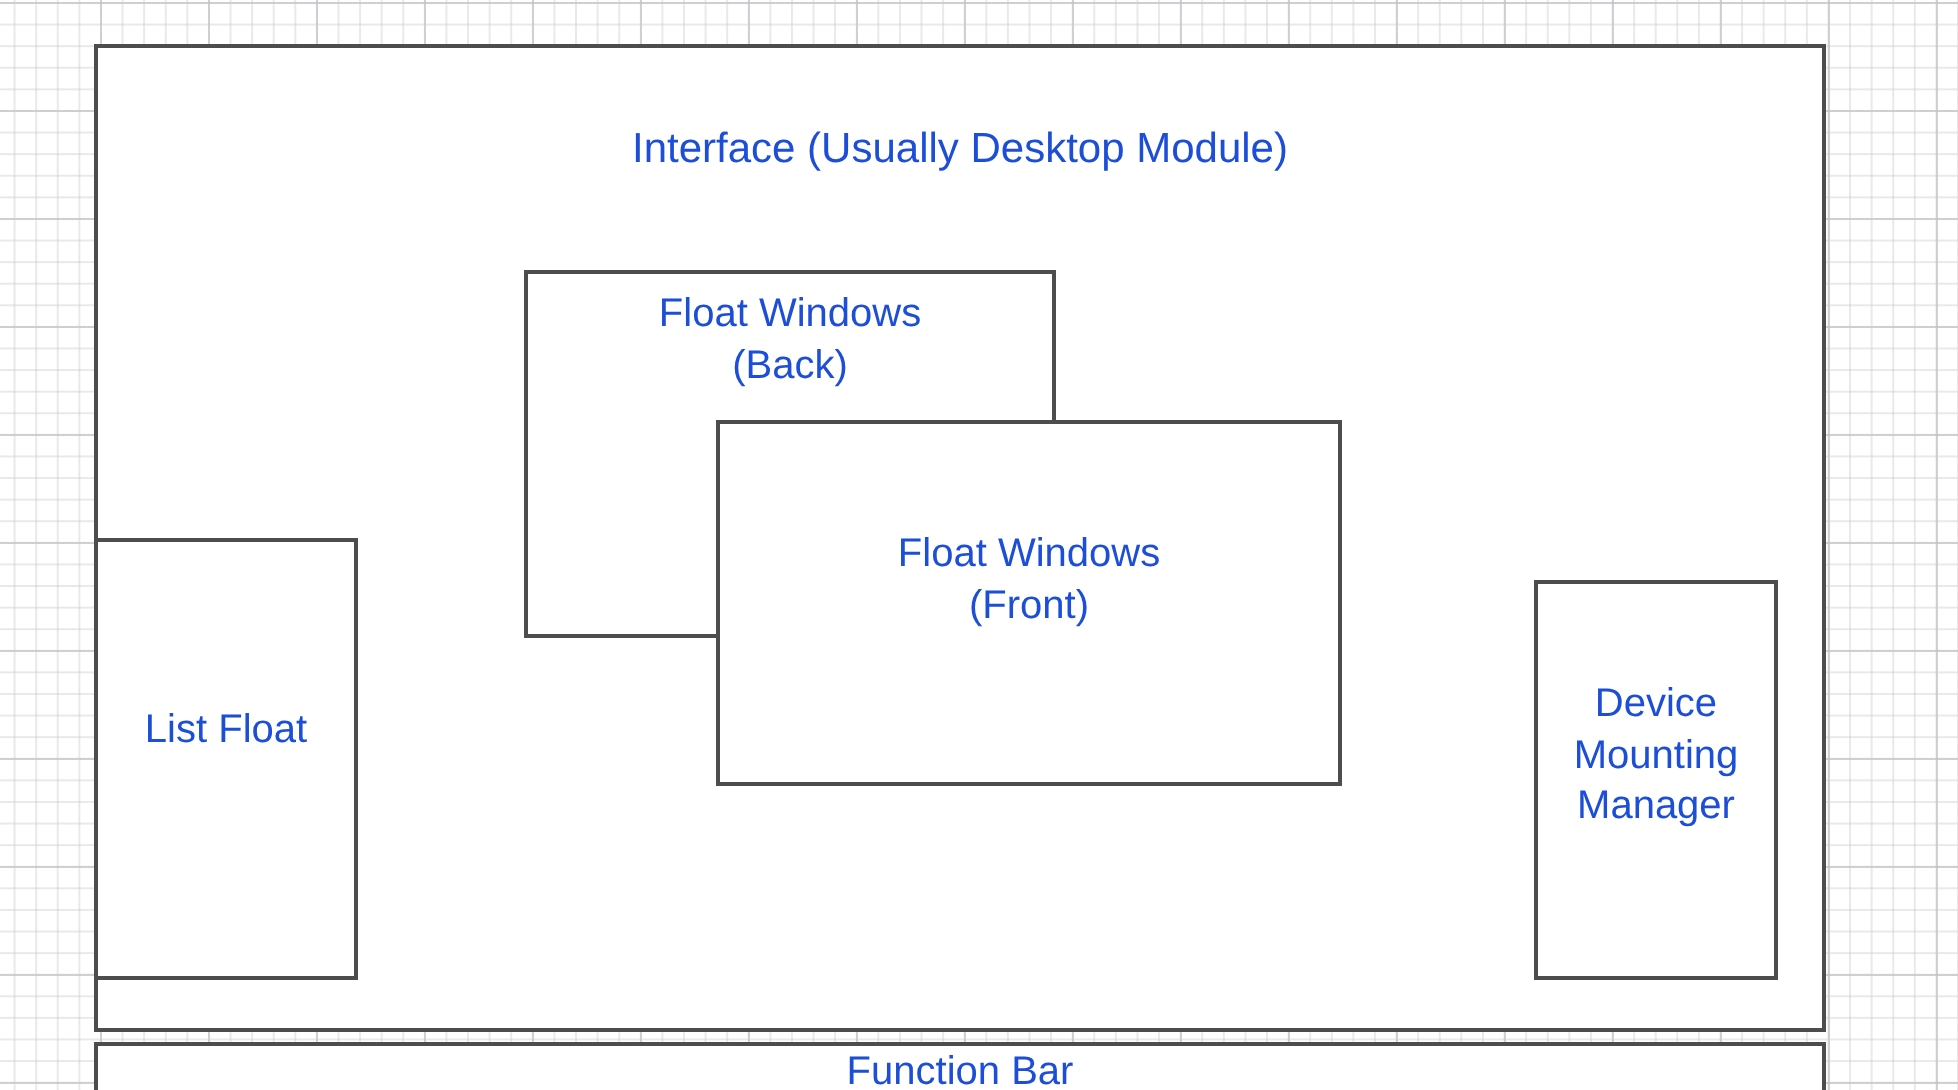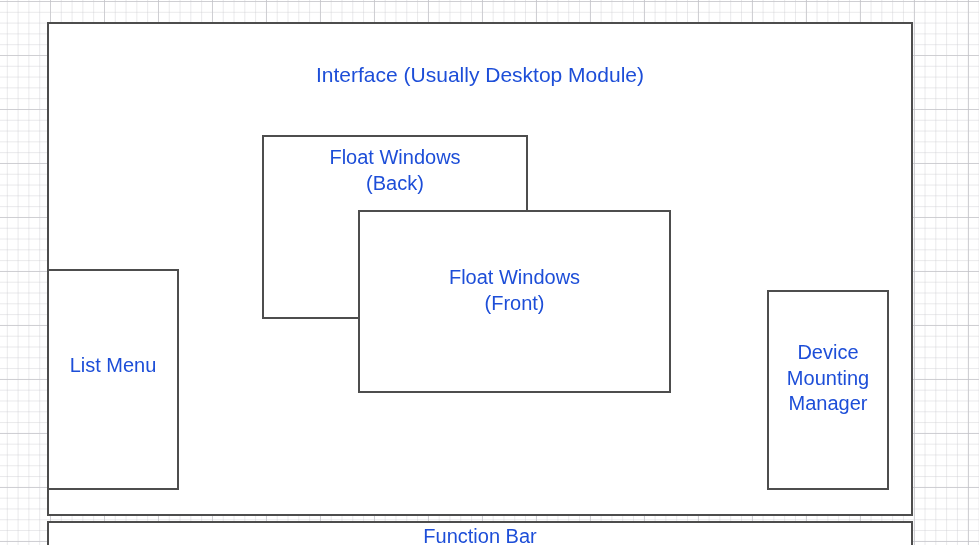--- a/index.html
+++ b/index.html
@@ -136,21 +136,21 @@
 </head>
 <body>
 
 <div id="canvas">
 
   <div class="dbox" id="interface-container">
     <div class="lbl" id="interface-title">Interface (Usually Desktop Module)</div>
   </div>
 
   <div class="dbox" id="list-menu">
-    <div class="lbl" id="list-menu-label">List Menu</div>
+    <div class="lbl" id="list-menu-label">List Float</div>
   </div>
 
   <div class="dbox" id="float-window-back">
     <div class="lbl" id="float-window-back-label">Float Windows
 (Back)</div>
   </div>
 
   <div class="dbox" id="float-window-front">
     <div class="lbl" id="float-window-front-label">Float Windows
 (Front)</div>

